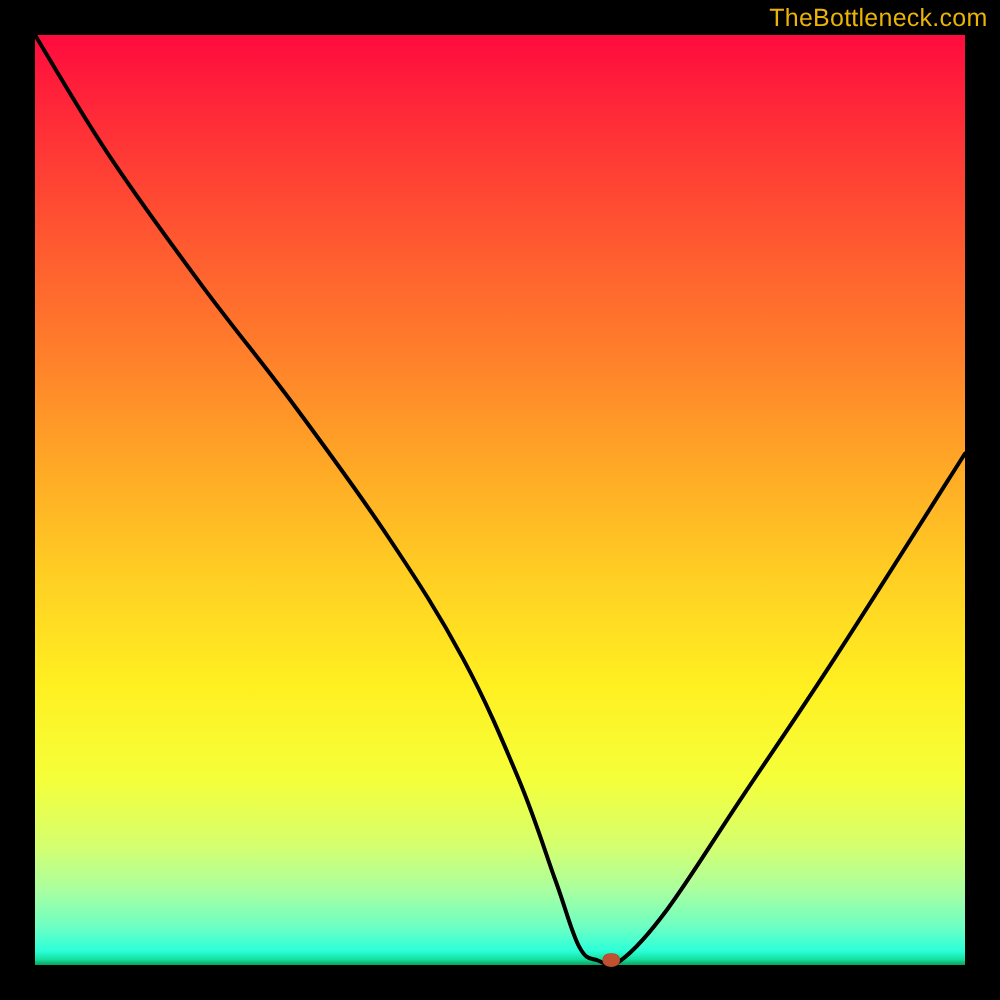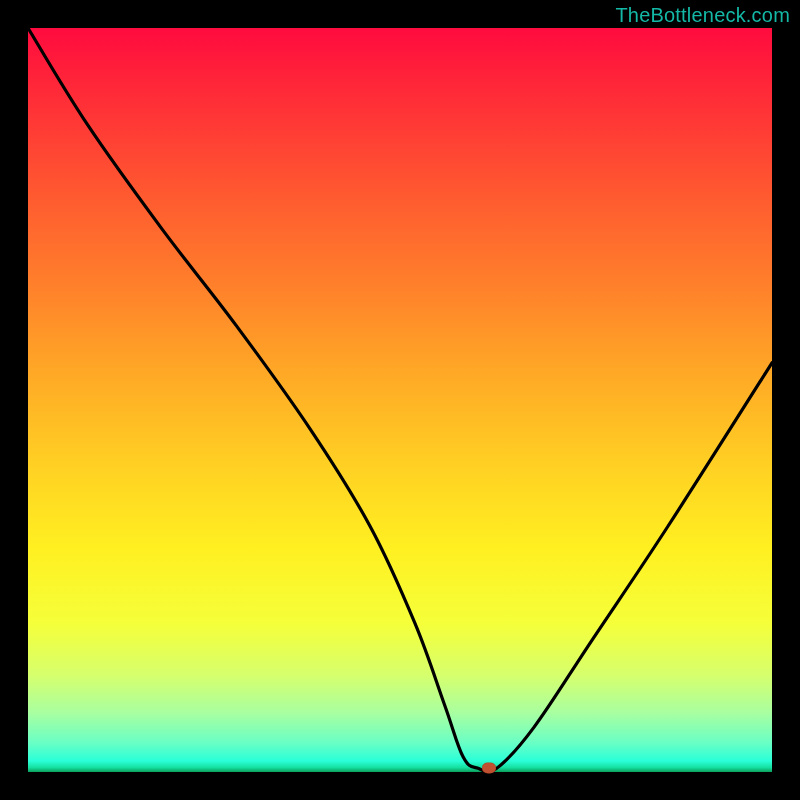--- a/index.html
+++ b/index.html
@@ -14,21 +14,21 @@
   .outer {
     width: 800px;
     height: 800px;
     background: #000;
     position: relative;
   }
   .watermark {
     position: absolute;
     top: 4px;
     right: 10px;
-    color: #14b8a6;
+    color: #eab308;
     font-size: 20px;
     font-weight: 500;
     letter-spacing: 0.2px;
     z-index: 10;
   }
   .plot-frame {
     position: absolute;
     left: 28px;
     top: 28px;
     width: 744px;

